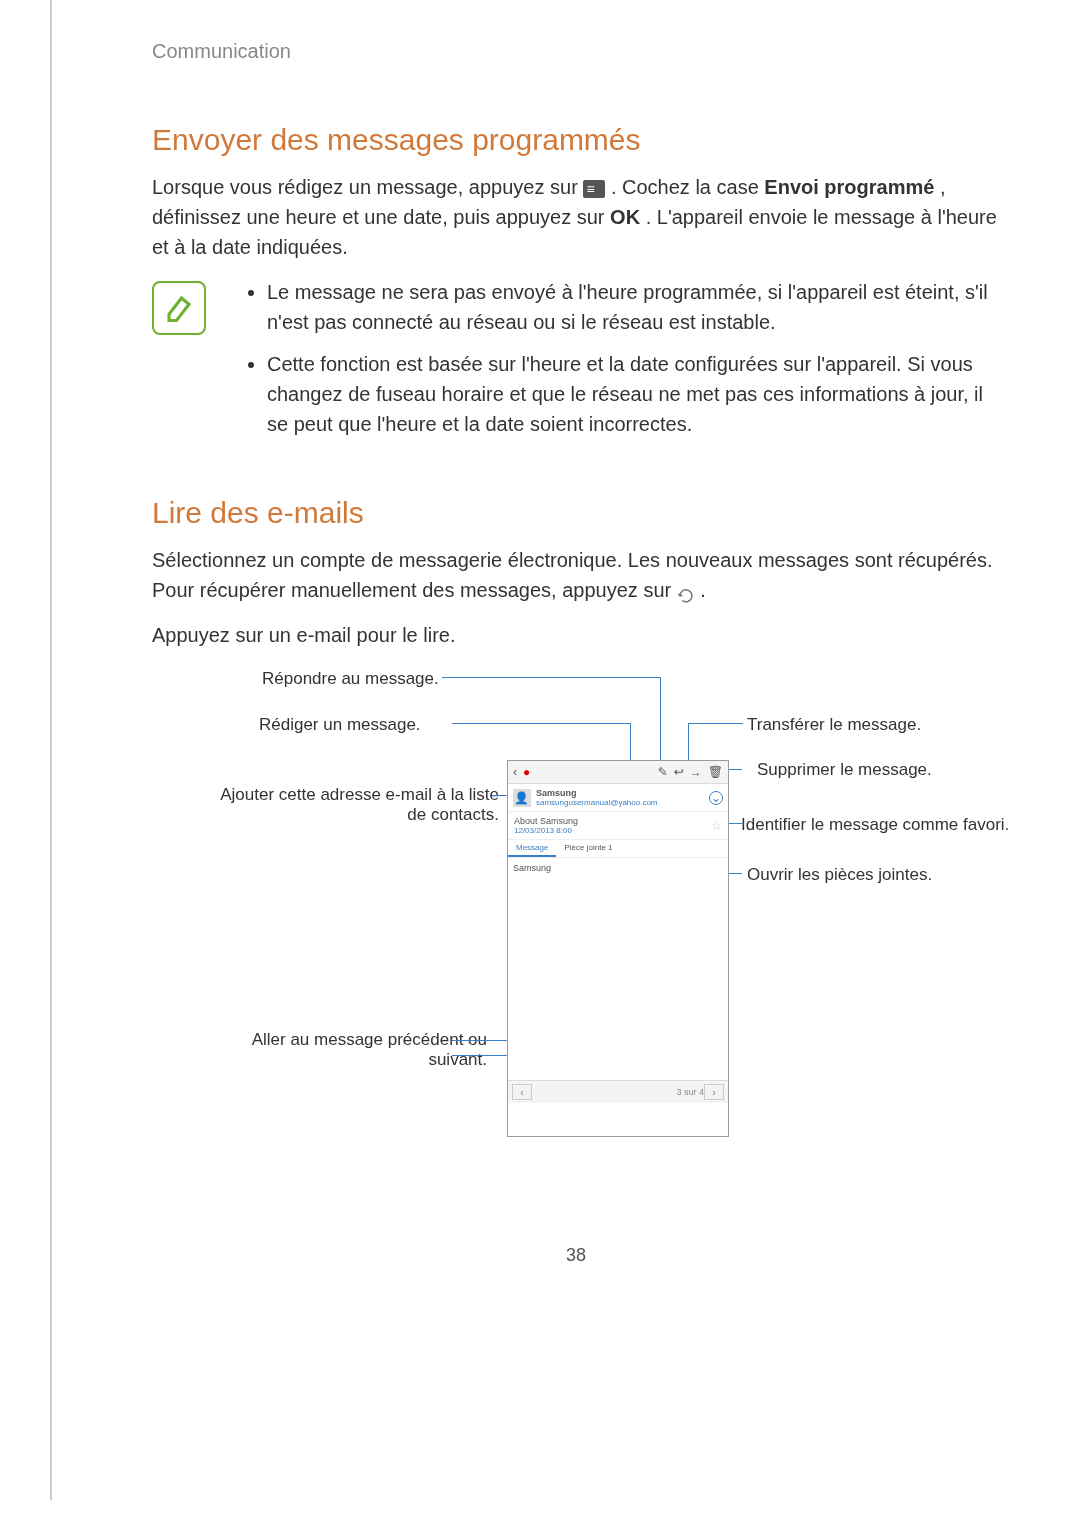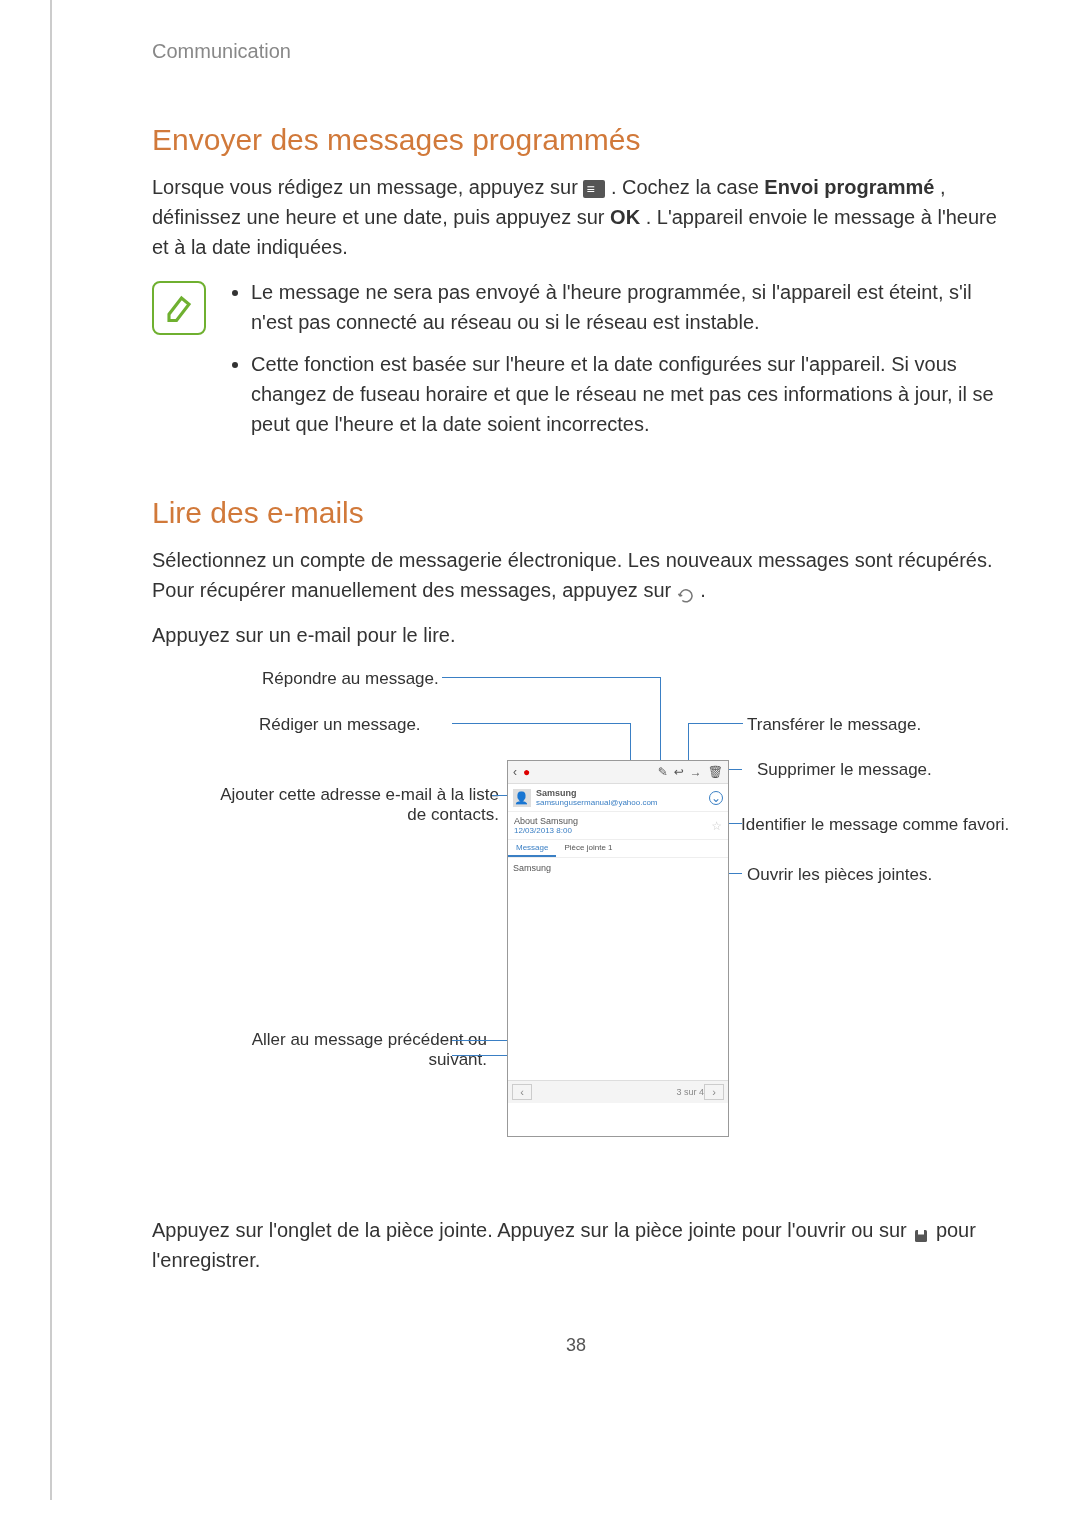--- a/index.html
+++ b/index.html
@@ -59,21 +59,21 @@
   .inline-icon.save {
     background: none;
     width: 18px;
     height: 18px;
   }
   .inline-icon.save svg { width: 18px; height: 18px; }
   .bold { font-weight: bold; }
   .note-row {
     display: flex;
     align-items: flex-start;
-    gap: 20px;
+    gap: 36px;
     margin-bottom: 45px;
   }
   .note-icon {
     flex: 0 0 50px;
     height: 50px;
     border: 2px solid #6fb030;
     border-radius: 8px;
     display: flex;
     align-items: center;
     justify-content: center;
@@ -284,25 +284,15 @@
       </div>
       <div class="msg-body">Samsung</div>
       <div class="phone-footer">
         <div class="nav-btn">‹</div>
         <div class="center">3 sur 4</div>
         <div class="nav-btn">›</div>
       </div>
     </div>
   </div>
 
-  <p class="body">
-    <span>Appuyez sur l'onglet de la pièce jointe. Appuyez sur la pièce jointe pour l'ouvrir ou sur </span>
-    <span class="inline-icon save">
-      <svg viewBox="0 0 24 24">
-          <rect x="4" y="4" width="16" height="16" rx="2" fill="#555"></rect>
-          <rect x="8" y="4" width="8" height="6" fill="#fff"></rect>
-        </svg>
-    </span>
-    <span> pour l'enregistrer.</span>
-  </p>
 
   <div class="page-num">38</div>
 </div>
 
 </body></html>

